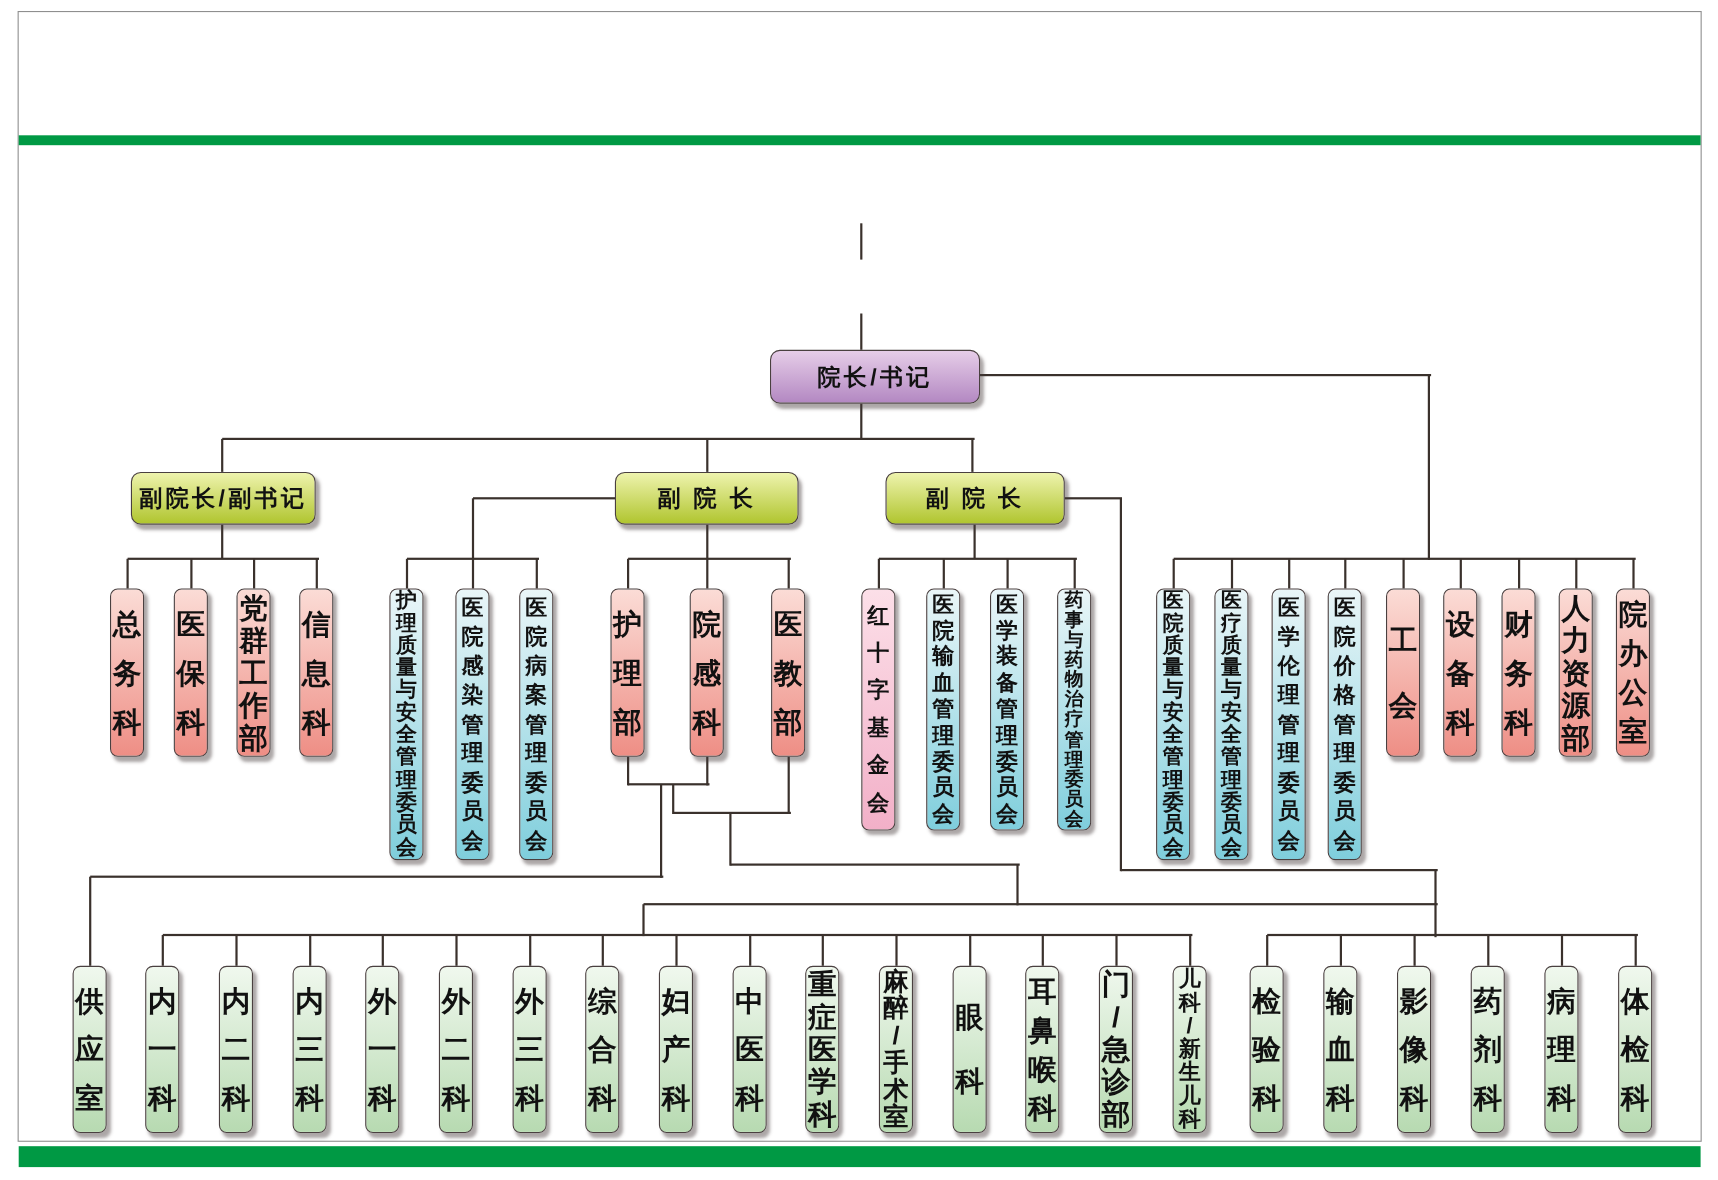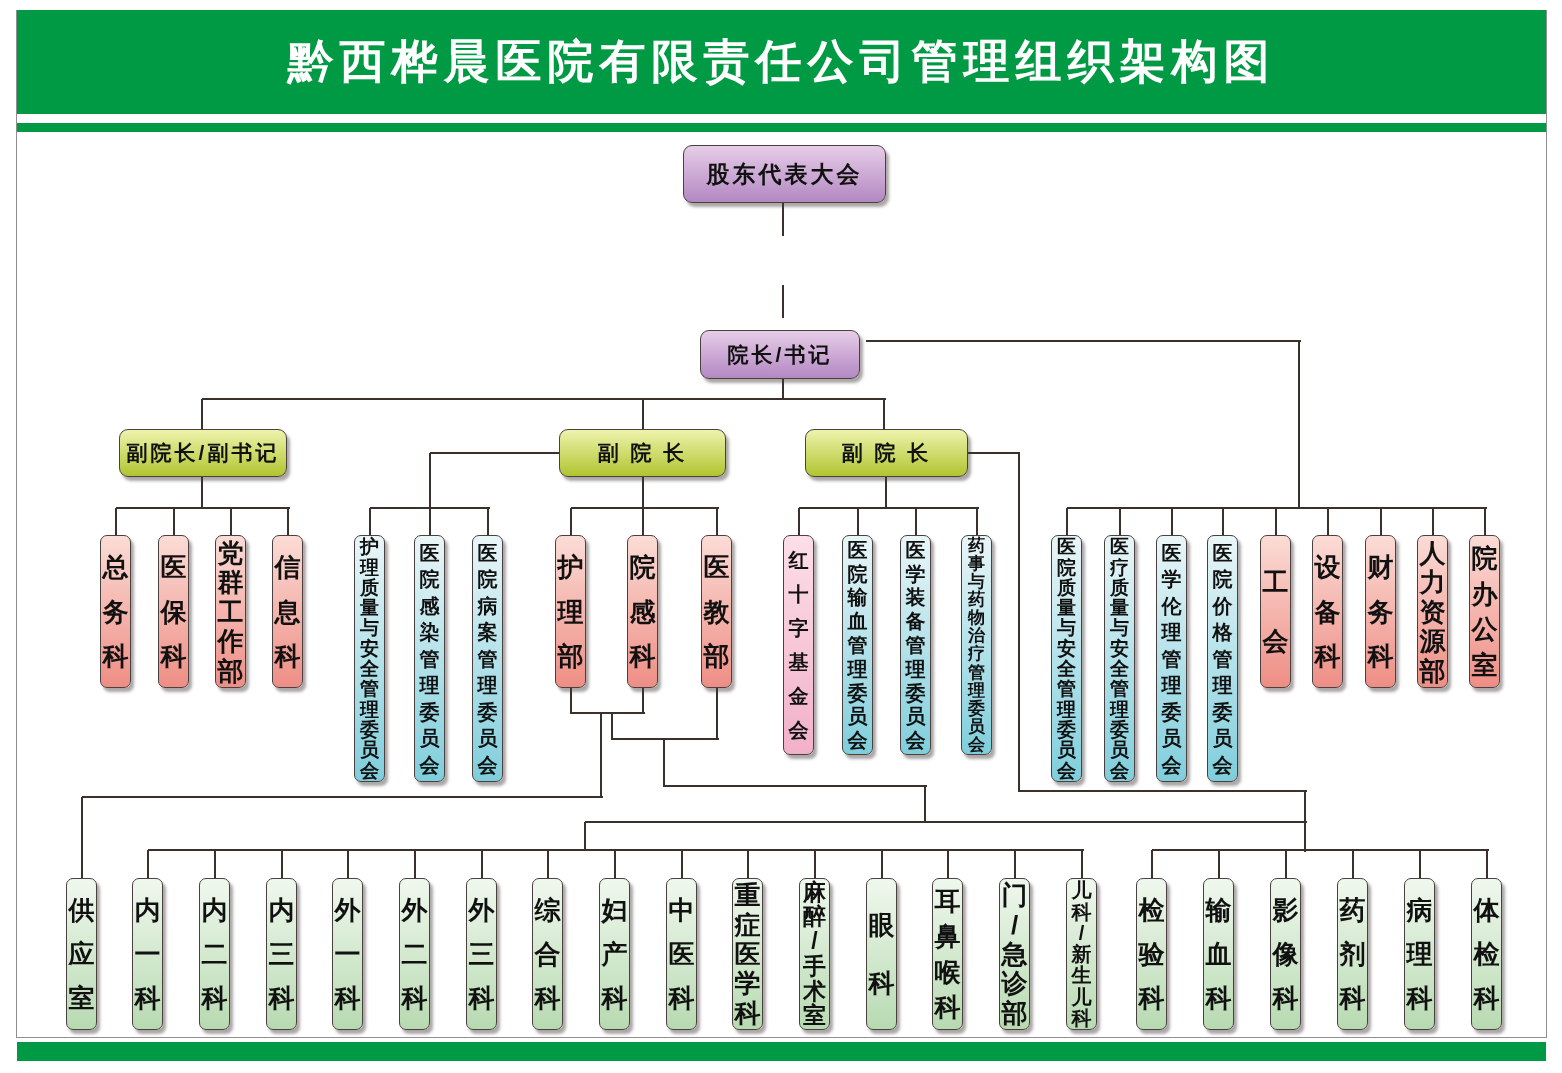--- a/index.html
+++ b/index.html
@@ -44,23 +44,20 @@
   .v-tall  .vlabel{font-size:20px;}
   .v-mid   .vlabel{font-size:20px;}
   .v-bottom .vlabel{font-size:26px;}
 </style>
 </head>
 <body>
 
 <div id="stage">
 
   <div class="frame"></div>
-  <div class="band header">
-    <h1 class="title">黔西桦晨医院有限责任公司管理组织架构图</h1>
-  </div>
   <div class="band stripe"></div>
   <div class="band footer"></div>
 
   <div id="connectors">
       <div class="cline" style="left: 782px; top: 203px; width: 2px; height: 33px;"></div>
       <div class="cline" style="left: 782px; top: 285px; width: 2px; height: 33px;"></div>
       <div class="cline" style="left: 866px; top: 340px; width: 435px; height: 2px;"></div>
       <div class="cline" style="left: 1298px; top: 341px; width: 2px; height: 168px;"></div>
       <div class="cline" style="left: 782px; top: 367px; width: 2px; height: 32px;"></div>
       <div class="cline" style="left: 202px; top: 398px; width: 684px; height: 2px;"></div>
@@ -136,24 +133,21 @@
       <div class="cline" style="left: 614px; top: 850px; width: 2px; height: 28px;"></div>
       <div class="cline" style="left: 681px; top: 850px; width: 2px; height: 28px;"></div>
       <div class="cline" style="left: 747px; top: 850px; width: 2px; height: 28px;"></div>
       <div class="cline" style="left: 814px; top: 850px; width: 2px; height: 28px;"></div>
       <div class="cline" style="left: 881px; top: 850px; width: 2px; height: 28px;"></div>
       <div class="cline" style="left: 947px; top: 850px; width: 2px; height: 28px;"></div>
       <div class="cline" style="left: 1014px; top: 850px; width: 2px; height: 28px;"></div>
       <div class="cline" style="left: 1081px; top: 850px; width: 2px; height: 28px;"></div>
     </div>
 
-  <div class="node purple lg" style="left:683px;top:145px;width:203px;height:58px">
-    <span class="hl">股东代表大会</span>
-  </div>
-  <div class="node purple md" style="left:700px;top:330px;width:160px;height:49px">
+  <div class="node purple md" style="left:700px;top:318px;width:191px;height:49px">
     <span class="hl">院长/书记</span>
   </div>
 
   <div class="node lime md" style="left:119px;top:429px;width:168px;height:48px">
     <span class="hl">副院长/副书记</span>
   </div>
   <div class="node lime md" style="left:559px;top:429px;width:167px;height:48px">
     <span class="hl">副 院 长</span>
   </div>
   <div class="node lime md" style="left:805px;top:429px;width:163px;height:48px">

